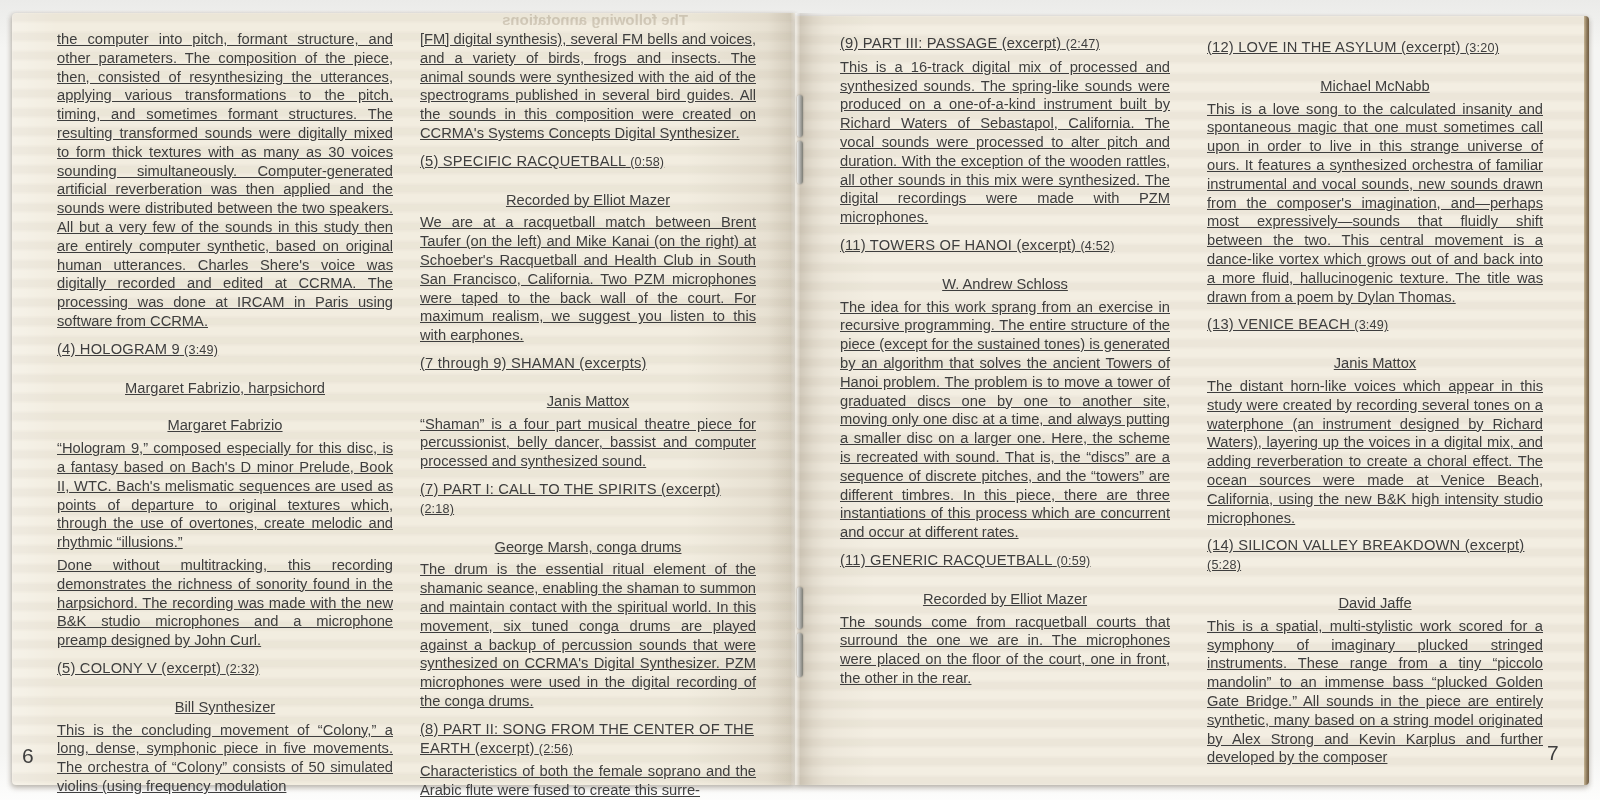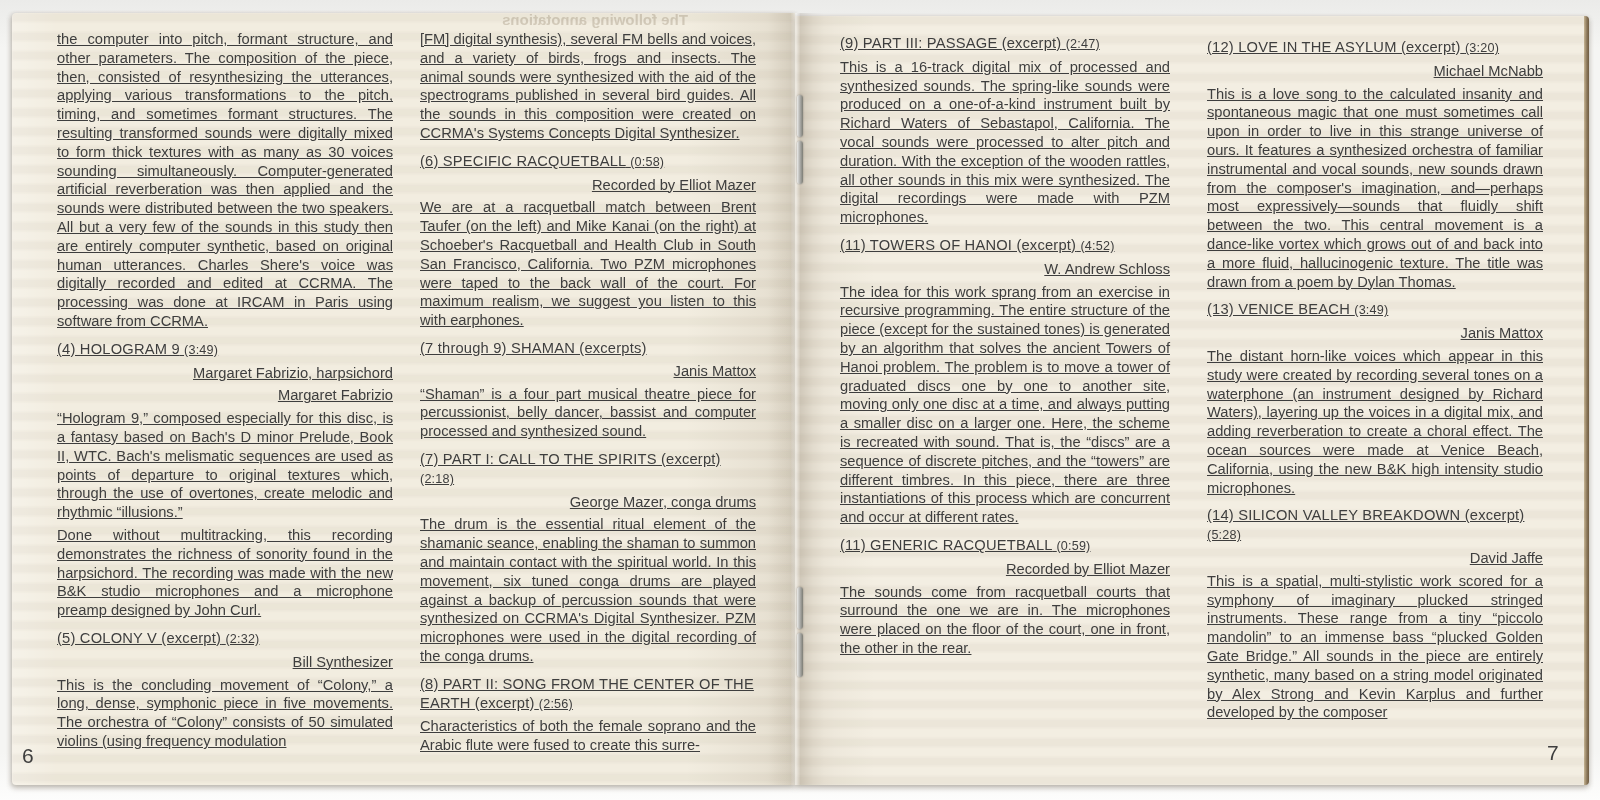--- a/index.html
+++ b/index.html
@@ -63,21 +63,21 @@
     position:absolute;z-index:3;width:336px;
     color:#3e3e3e;font-size:14.7px;line-height:18.8px;
     text-align:justify;hyphens:auto;text-decoration:underline;-webkit-hyphens:auto;
   }
   #col1{left:57px;top:30px;}
   #col2{left:420px;top:30px;}
   #col3{left:840px;top:34px;width:330px;}
   #col4{left:1207px;top:38px;width:336px;}
   .col p{margin:0;}
   .col p.b-heading{margin-top:9px;text-align:left;letter-spacing:0.2px;}
-  .col p.b-credit{margin-top:4px;text-align:right;}
+  .col p.b-credit{margin-top:19px;text-align:center;}
   .col p.b-body{margin-top:4px;}
   .col p:first-child{margin-top:0;}
   .time{font-size:12.6px;}
   .pgnum{position:absolute;z-index:3;font-size:21px;color:#3e3e3e;}
   .pg-left{left:22px;top:744px;}
   .pg-right{left:1547px;top:741px;}
 </style>
 </head>
 <body>
 
@@ -94,28 +94,28 @@
     <p class="b-credit">Margaret Fabrizio, harpsichord</p>
     <p class="b-credit">Margaret Fabrizio</p>
     <p class="b-body">“Hologram 9,” composed especially for this disc, is a fantasy based on Bach's D minor Prelude, Book II, WTC. Bach's melismatic sequences are used as points of departure to original textures which, through the use of overtones, create melodic and rhythmic “illusions.”</p>
     <p class="b-body">Done without multitracking, this recording demonstrates the richness of sonority found in the harpsichord. The recording was made with the new B&amp;K studio microphones and a microphone preamp designed by John Curl.</p>
     <p class="b-heading"><span>(5) COLONY V (excerpt)</span> <span class="time">(2:32)</span></p>
     <p class="b-credit">Bill Synthesizer</p>
     <p class="b-body">This is the concluding movement of “Colony,” a long, dense, symphonic piece in five movements. The orchestra of “Colony” consists of 50 simulated violins (using frequency modulation</p>
   </div>
 <div class="col" id="col2">
     <p class="b-body">[FM] digital synthesis), several FM bells and voices, and a variety of birds, frogs and insects. The animal sounds were synthesized with the aid of the spectrograms published in several bird guides. All the sounds in this composition were created on CCRMA's Systems Concepts Digital Synthesizer.</p>
-    <p class="b-heading"><span>(6) SPECIFIC RACQUETBALL</span> <span class="time">(0:58)</span></p>
+    <p class="b-heading"><span>(5) SPECIFIC RACQUETBALL</span> <span class="time">(0:58)</span></p>
     <p class="b-credit">Recorded by Elliot Mazer</p>
     <p class="b-body">We are at a racquetball match between Brent Taufer (on the left) and Mike Kanai (on the right) at Schoeber's Racquetball and Health Club in South San Francisco, California. Two PZM microphones were taped to the back wall of the court. For maximum realism, we suggest you listen to this with earphones.</p>
     <p class="b-heading"><span>(7 through 9) SHAMAN (excerpts)</span></p>
     <p class="b-credit">Janis Mattox</p>
     <p class="b-body">“Shaman” is a four part musical theatre piece for percussionist, belly dancer, bassist and computer processed and synthesized sound.</p>
     <p class="b-heading"><span>(7) PART I: CALL TO THE SPIRITS (excerpt)</span> <span class="time">(2:18)</span></p>
-    <p class="b-credit">George Mazer, conga drums</p>
+    <p class="b-credit">George Marsh, conga drums</p>
     <p class="b-body">The drum is the essential ritual element of the shamanic seance, enabling the shaman to summon and maintain contact with the spiritual world. In this movement, six tuned conga drums are played against a backup of percussion sounds that were synthesized on CCRMA's Digital Synthesizer. PZM microphones were used in the digital recording of the conga drums.</p>
     <p class="b-heading"><span>(8) PART II: SONG FROM THE CENTER OF THE EARTH (excerpt)</span> <span class="time">(2:56)</span></p>
     <p class="b-body">Characteristics of both the female soprano and the Arabic flute were fused to create this surre-</p>
   </div>
 <div class="col" id="col3">
     <p class="b-heading"><span>(9) PART III: PASSAGE (excerpt)</span> <span class="time">(2:47)</span></p>
     <p class="b-body">This is a 16-track digital mix of processed and synthesized sounds. The spring-like sounds were produced on a one-of-a-kind instrument built by Richard Waters of Sebastapol, California. The vocal sounds were processed to alter pitch and duration. With the exception of the wooden rattles, all other sounds in this mix were synthesized. The digital recordings were made with PZM microphones.</p>
     <p class="b-heading"><span>(11) TOWERS OF HANOI (excerpt)</span> <span class="time">(4:52)</span></p>
     <p class="b-credit">W. Andrew Schloss</p>
     <p class="b-body">The idea for this work sprang from an exercise in recursive programming. The entire structure of the piece (except for the sustained tones) is generated by an algorithm that solves the ancient Towers of Hanoi problem. The problem is to move a tower of graduated discs one by one to another site, moving only one disc at a time, and always putting a smaller disc on a larger one. Here, the scheme is recreated with sound. That is, the “discs” are a sequence of discrete pitches, and the “towers” are different timbres. In this piece, there are three instantiations of this process which are concurrent and occur at different rates.</p>

